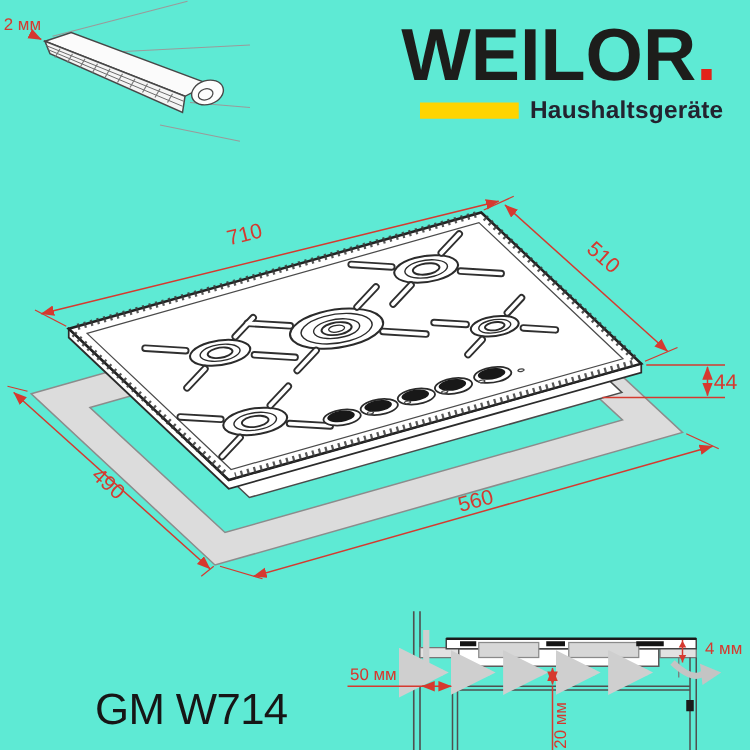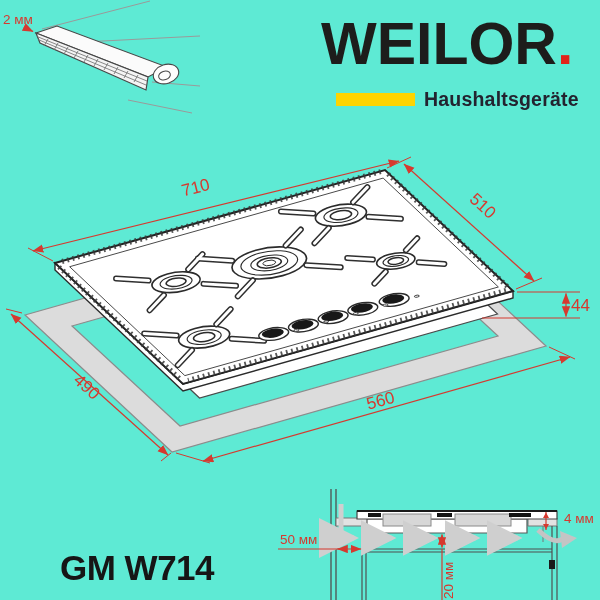--- a/index.html
+++ b/index.html
@@ -3,25 +3,25 @@
 <meta charset="utf-8">
 <style>
   html,body{margin:0;padding:0;background:#fff;}
   .page{position:relative;width:600px;height:600px;background:#5eead4;overflow:hidden;
         font-family:"Liberation Sans",sans-serif;}
   .page svg{position:absolute;left:0;top:0;}
   
   .logo{position:absolute;left:321px;top:0px;width:272px;}
   .logo-word{font-weight:700;font-size:59px;line-height:1.05;letter-spacing:0px;color:#1d1d1b;white-space:nowrap;margin-top:14px;}
   .logo-dot{color:#e2231a;}
-  .logo-sub{display:flex;align-items:center;gap:9px;margin:12px 0 0 15px;}
+  .logo-sub{display:flex;align-items:center;gap:9px;margin:1px 0 0 15px;}
   .logo-bar{width:79px;height:13px;background:#ffd400;}
   .logo-tag{font-weight:700;font-size:19.5px;color:#23232f;letter-spacing:.2px;white-space:nowrap;}
   
-  .model{position:absolute;left:60px;top:548px;font-weight:700;font-size:35px;
+  .model{position:absolute;left:76px;top:548px;font-weight:400;font-size:35px;
          letter-spacing:-.5px;color:#161616;white-space:nowrap;}
   
   text{font-family:"Liberation Sans",sans-serif;}
   .dimtxt{fill:#d6392f;font-size:17px;}
   .dimtxt-s{fill:#d6392f;font-size:13.5px;}
   .dimline{stroke:#d6392f;stroke-width:1.2;fill:none;}
   .ext{stroke:#d6392f;stroke-width:1;fill:none;}
   .lite{stroke:#9a9a9a;fill:none;stroke-width:1;}
 </style>
 </head>

